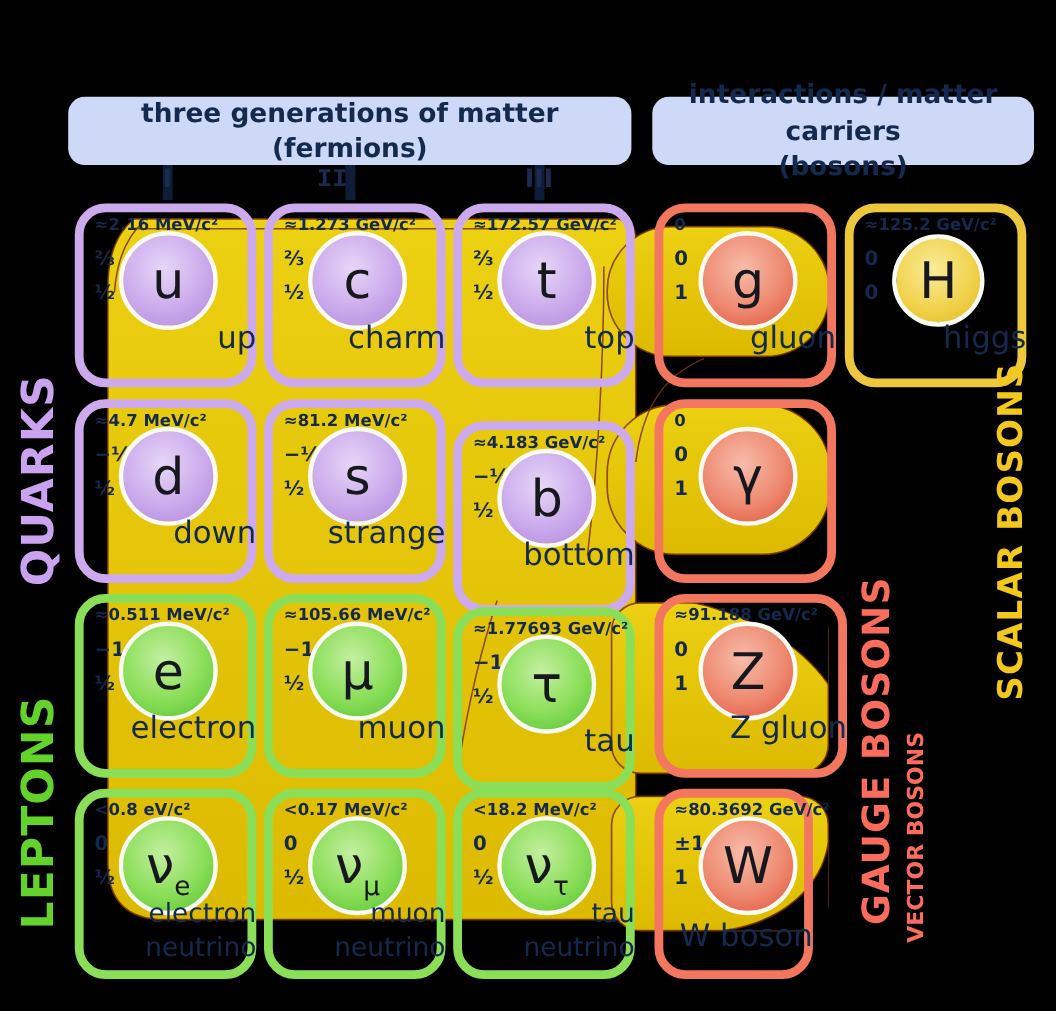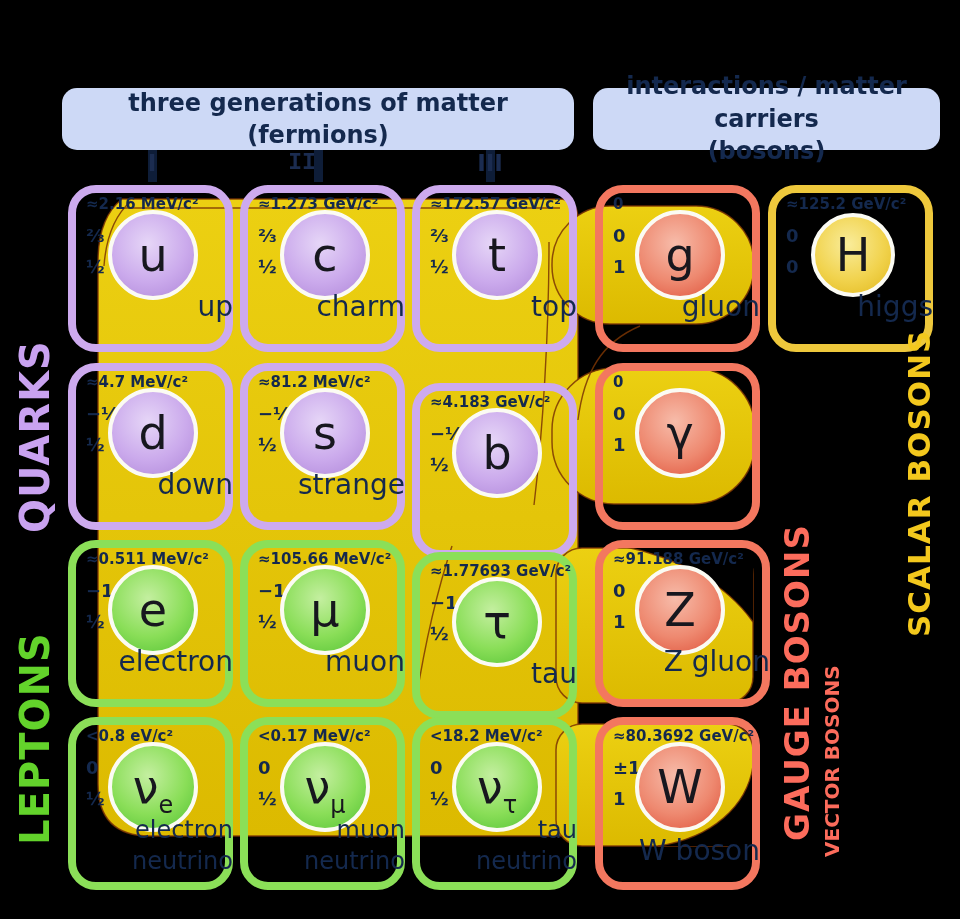--- a/index.html
+++ b/index.html
@@ -174,20 +174,21 @@
         </div>
         <div class="pname">strange</div>
       </div>
       <div class="cell cat-quark" style="left: 412px; top: 363px; width: 165px; height: 175px; margin-top: 20px;">
         <div class="mass">≈4.183 GeV/c²</div>
         <div class="charge">−⅓</div>
         <div class="spin">½</div>
         <div class="circle g-quark">
           <span class="sym">b</span>
         </div>
+        <div class="pname">bottom</div>
       </div>
       <div class="cell cat-gauge" style="left: 595px; top: 363px; width: 165px; height: 167px;">
         <div class="mass">0</div>
         <div class="charge">0</div>
         <div class="spin">1</div>
         <div class="circle g-gauge">
           <span class="sym">γ</span>
         </div>
       </div>
       <div class="cell cat-lepton" style="left: 68px; top: 540px; width: 165px; height: 167px;">
@@ -246,21 +247,21 @@
       </div>
       <div class="cell cat-lepton" style="left: 412px; top: 717px; width: 165px; height: 173px;">
         <div class="mass">&lt;18.2 MeV/c²</div>
         <div class="charge">0</div>
         <div class="spin">½</div>
         <div class="circle g-lepton">
           <span class="sym">ν<sub>τ</sub></span>
         </div>
         <div class="pname two">tau<br>neutrino</div>
       </div>
-      <div class="cell cat-gauge" style="left: 595px; top: 717px; width: 165px; height: 173px;">
+      <div class="cell cat-gauge" style="left: 595px; top: 717px; width: 144px; height: 173px;">
         <div class="mass">≈80.3692 GeV/c²</div>
         <div class="charge">±1</div>
         <div class="spin">1</div>
         <div class="circle g-gauge">
           <span class="sym">W</span>
         </div>
         <div class="pname low">W boson</div>
       </div>
     </div>
 

